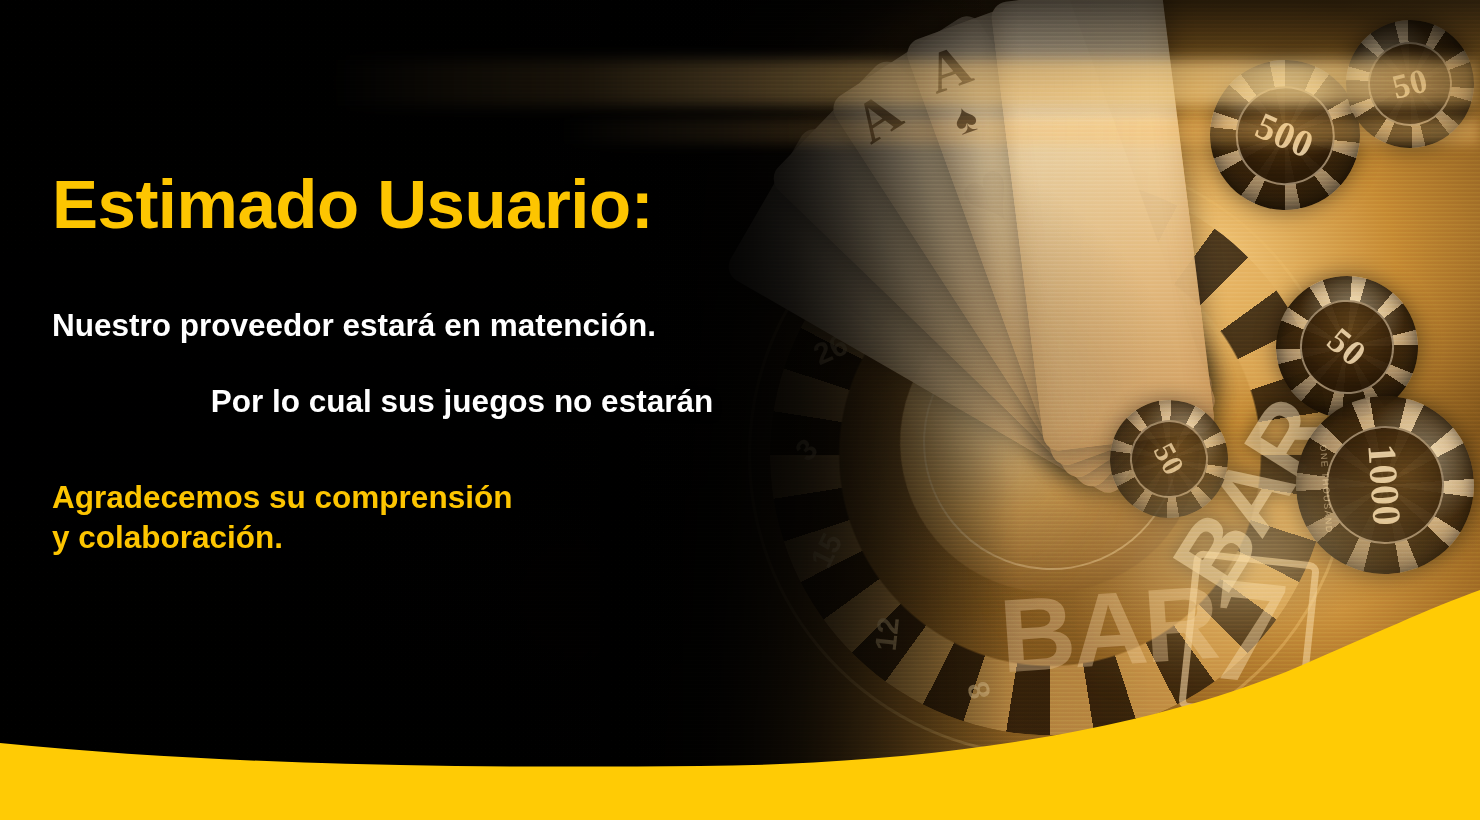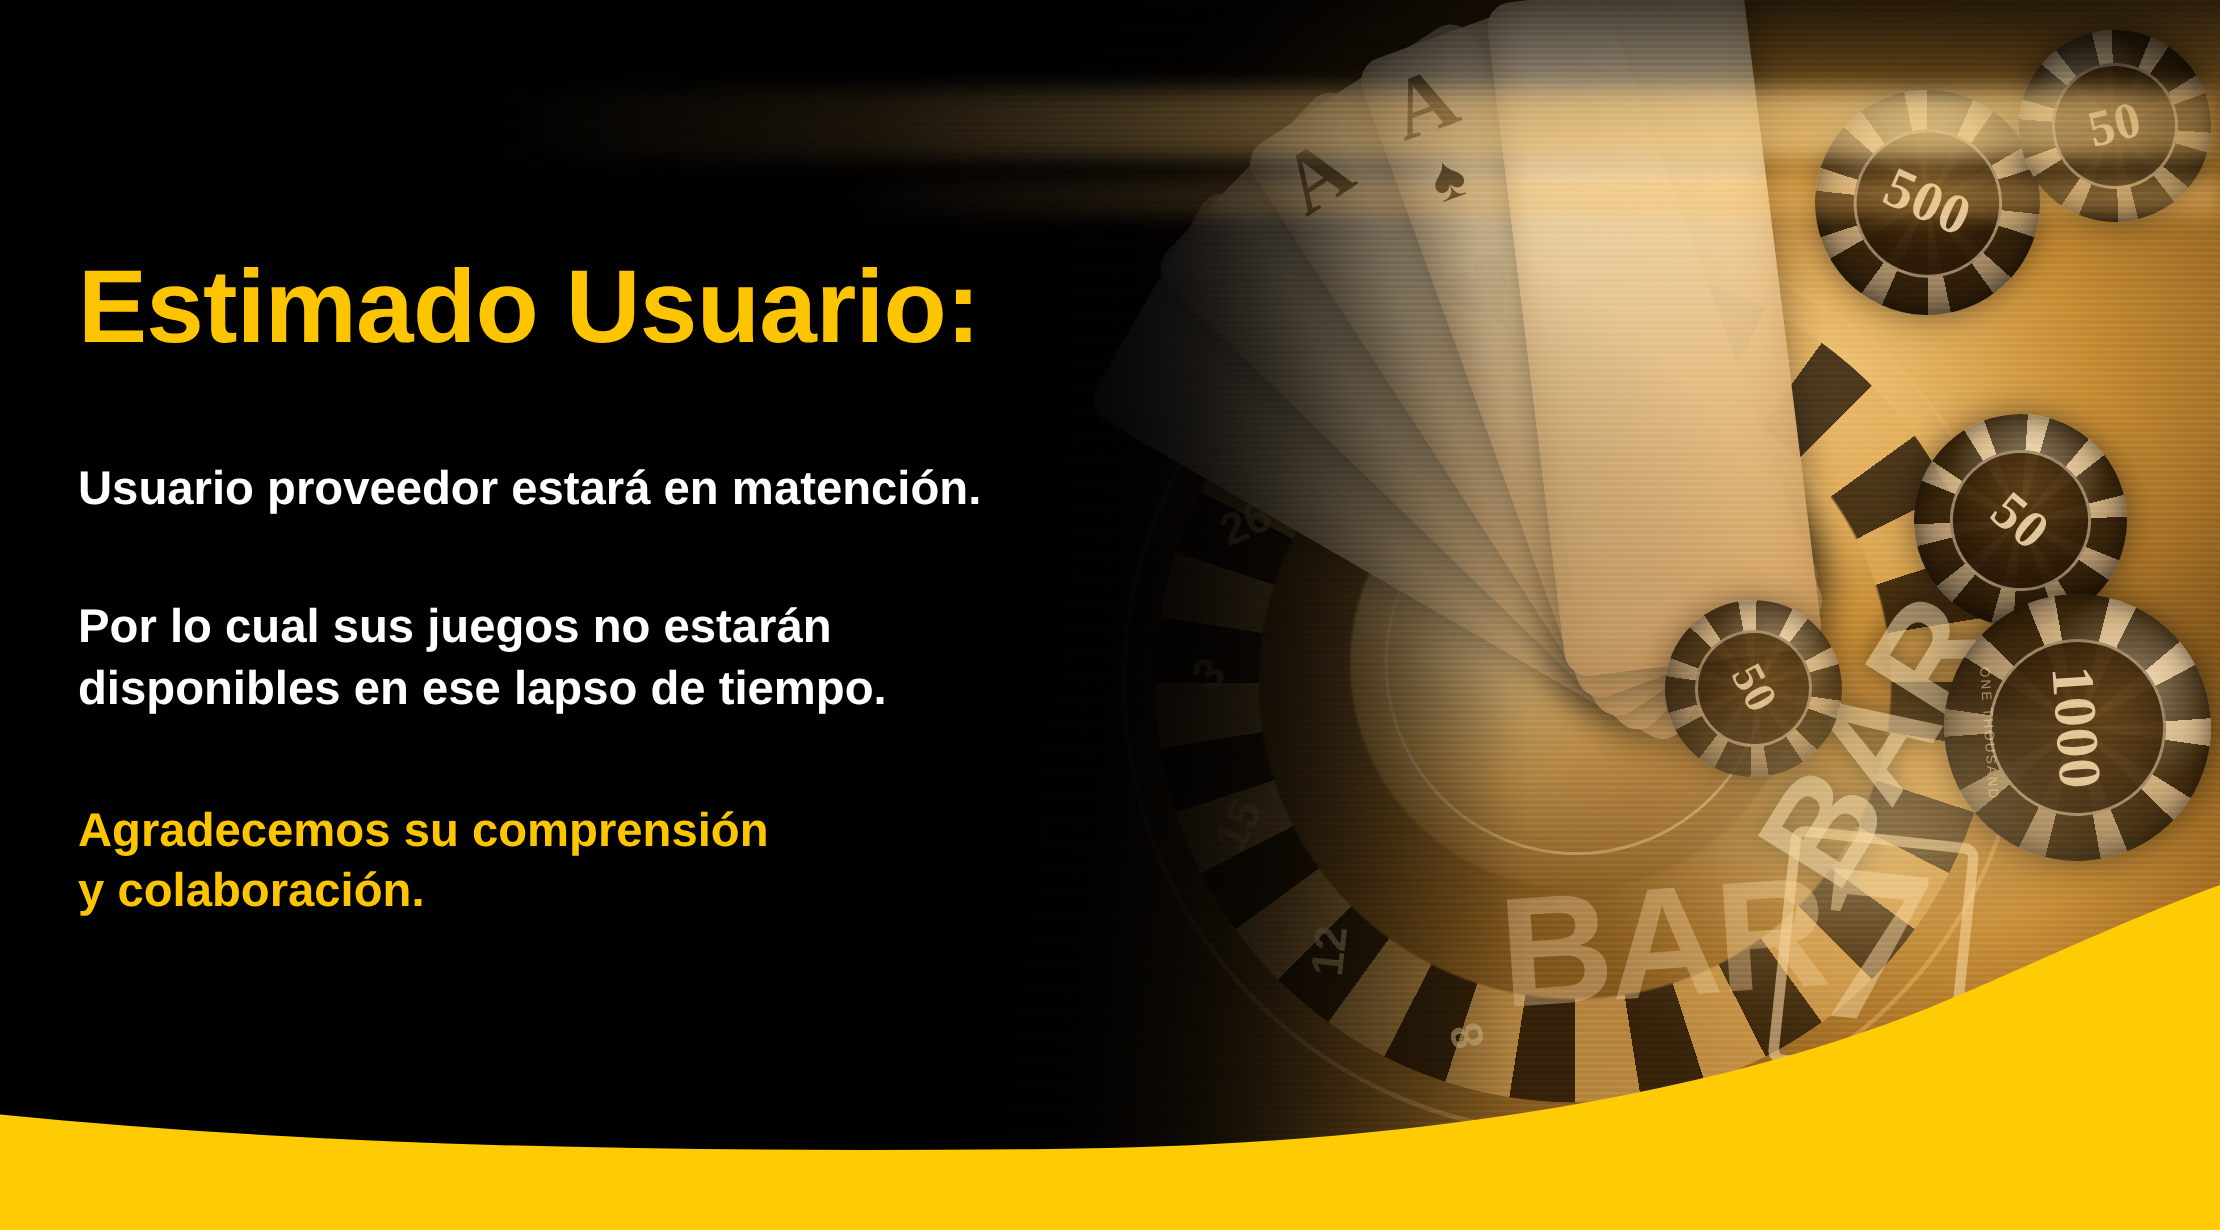--- a/index.html
+++ b/index.html
@@ -268,21 +268,21 @@
   }
   .para {
     font-size:31.5px;
     font-weight:bold;
     color:#ffffff;
     line-height:1.28;
     text-shadow:0 2px 8px rgba(0,0,0,.9);
   }
   .para.accent { color:#fdc500; }
   .p1 { margin-top:64px; }
-  .p2 { margin-top:52px; }
+  .p2 { margin-top:36px;text-align:center; }
   .p3 { margin-top:55px; }
   .para .ln { display:block; white-space:nowrap; }
 </style>
 </head>
 <body>
 
 <div class="banner">
 
   <div class="art">
 
@@ -376,26 +376,25 @@
     <div class="streak"></div>
     <div class="streak2"></div>
     <div class="scanlines"></div>
   </div>
 
   <div class="copy">
 
     <div class="headline">Estimado Usuario:</div>
 
     <div class="para p1">
-      <span class="ln">Usuario proveedor estará en matención.</span>
+      <span class="ln">Nuestro proveedor estará en matención.</span>
     </div>
 
     <div class="para p2">
       <span class="ln">Por lo cual sus juegos no estarán</span>
-      <span class="ln">disponibles en ese lapso de tiempo.</span>
     </div>
 
     <div class="para p3 accent">
       <span class="ln">Agradecemos su comprensión</span>
       <span class="ln">y colaboración.</span>
     </div>
   </div>
 
   <div class="swoosh">
     <svg viewBox="0 0 1480 230" preserveAspectRatio="none">

